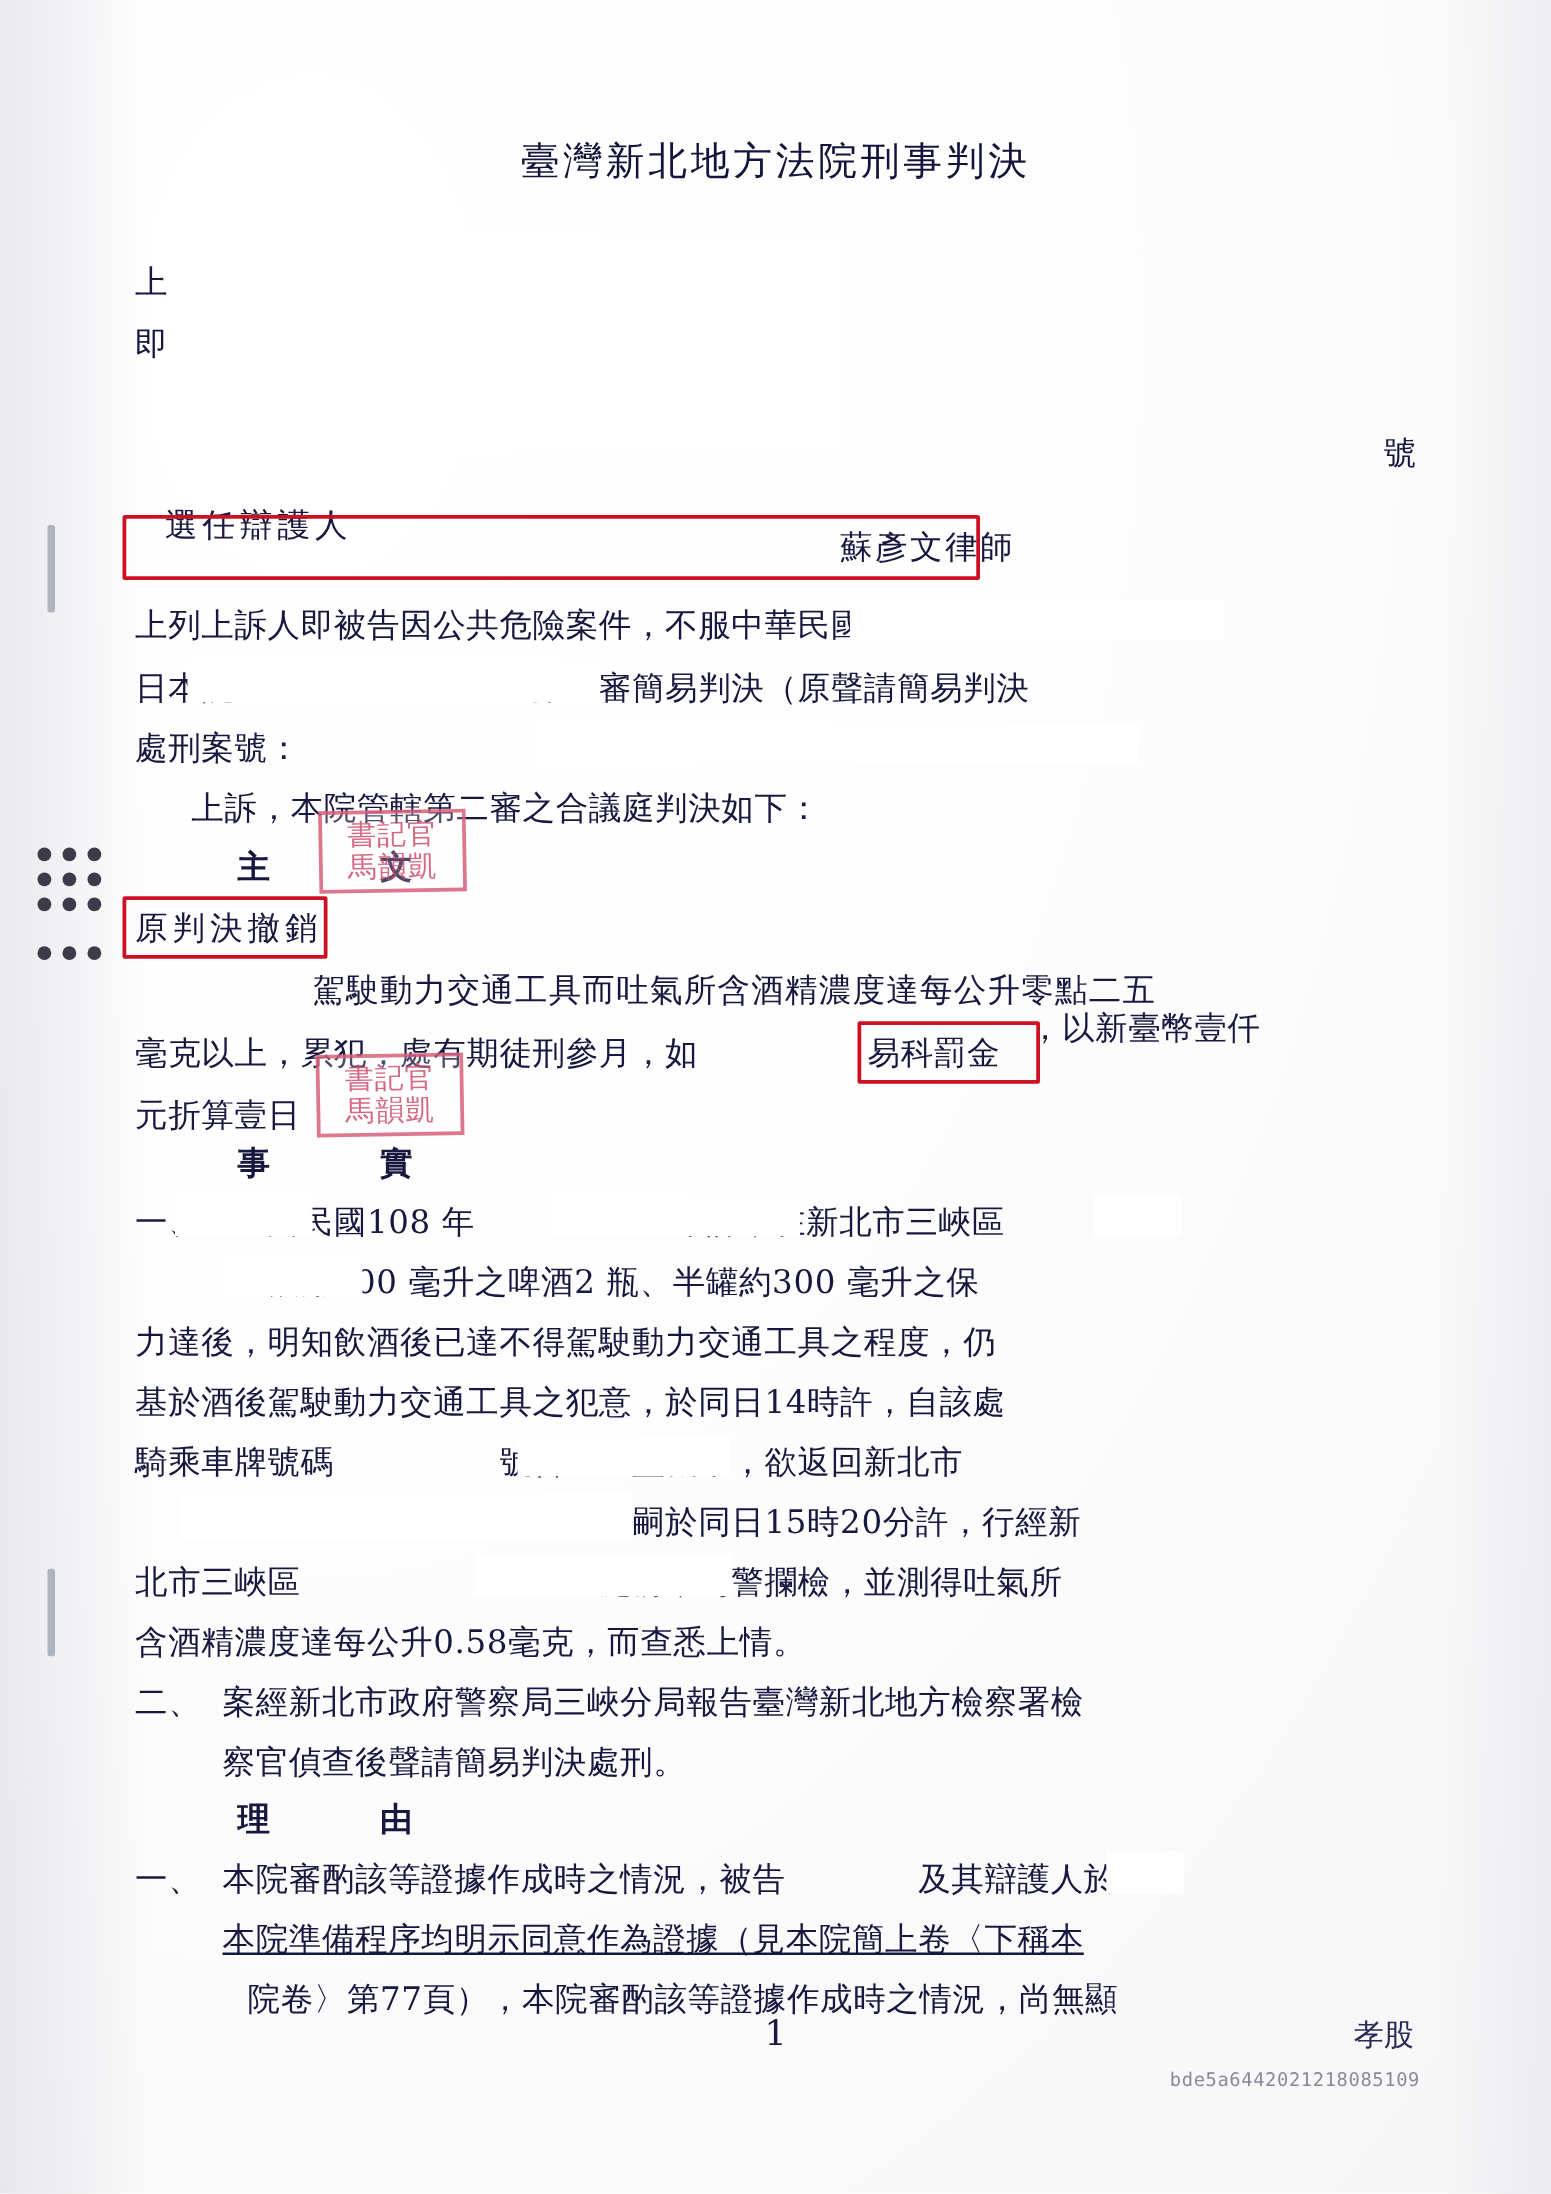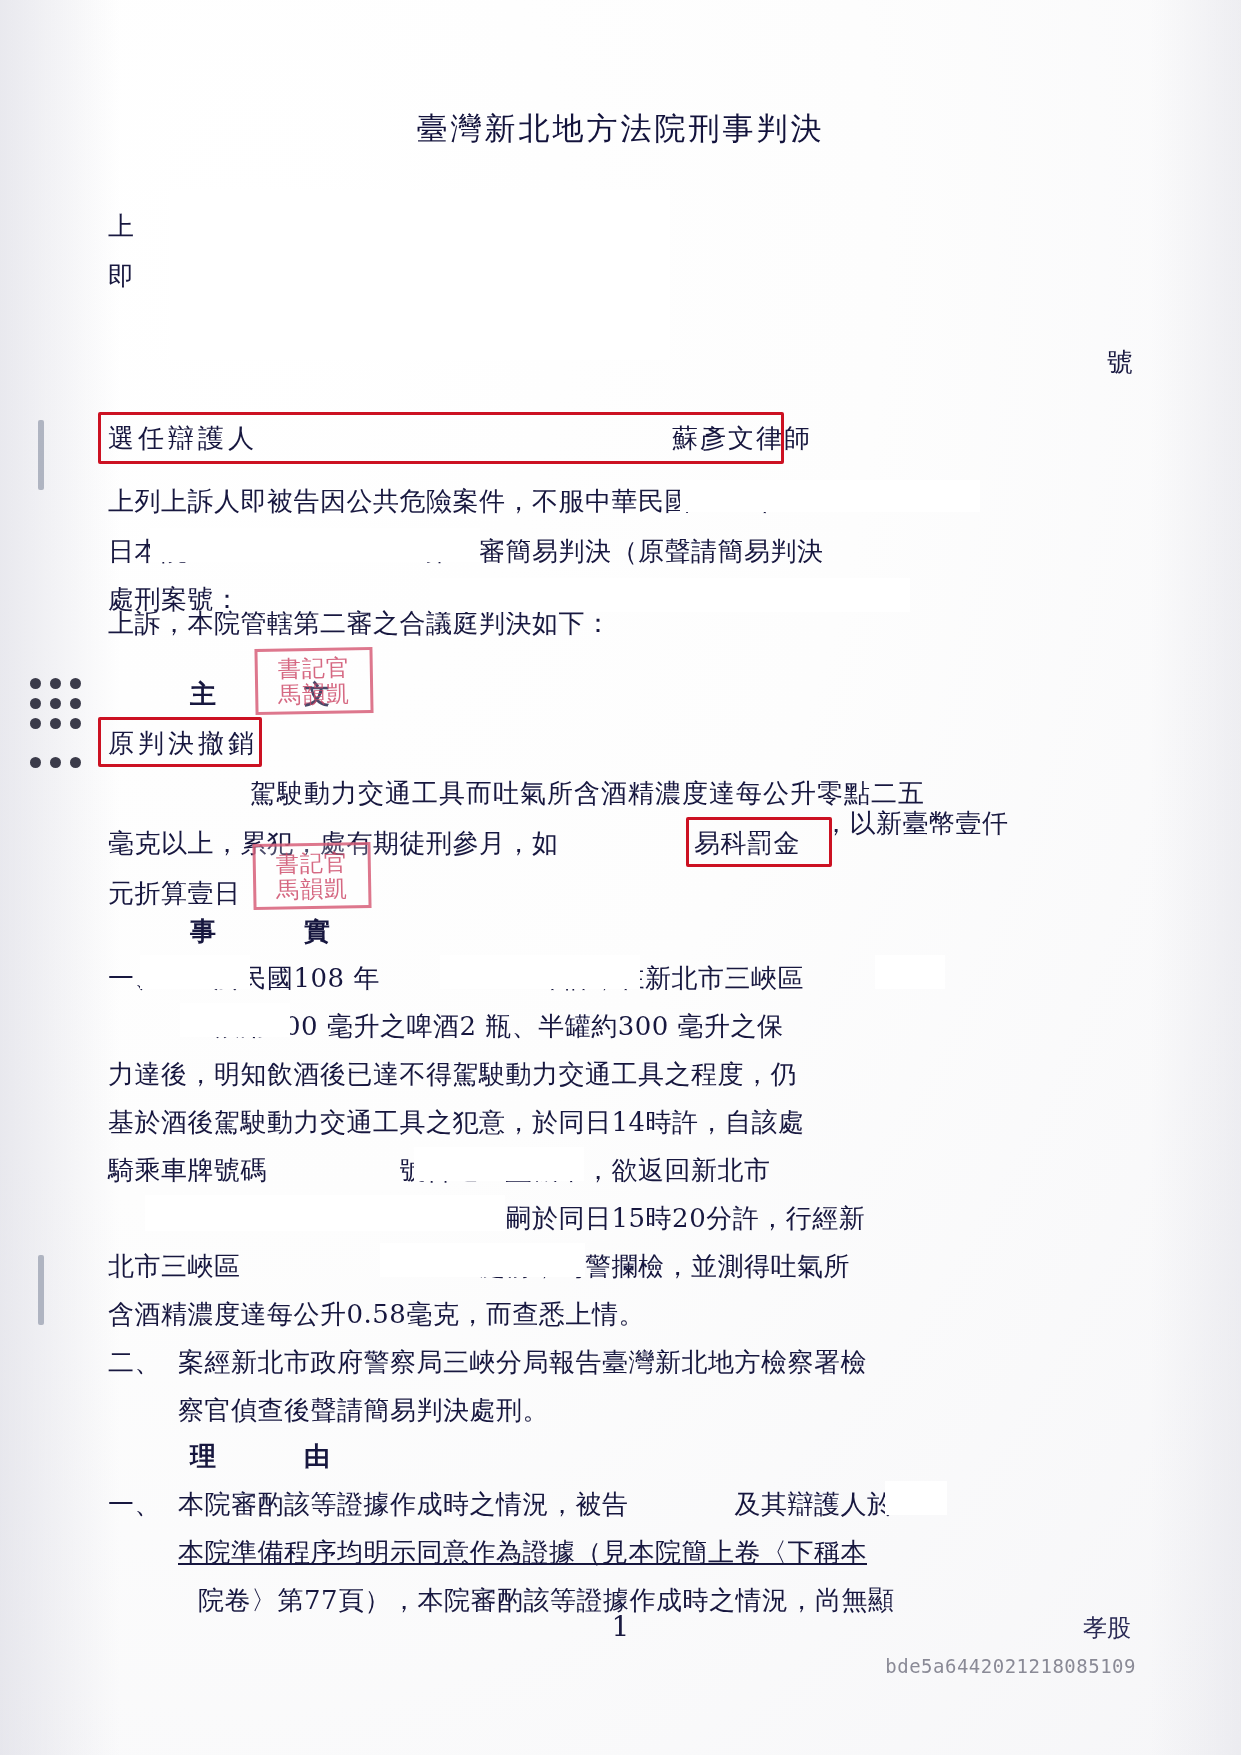--- a/index.html
+++ b/index.html
@@ -143,21 +143,21 @@
     top: 1610px;
     text-align: center;
     font-size: 28px;
     color: #1a1a40;
   }
 
   .footer-code {
     position: absolute;
     right: 105px;
     top: 1655px;
-    font-size: 19px;
+    font-size: 15px;
     color: #8a8a96;
     font-family: "DejaVu Sans Mono", monospace;
     letter-spacing: 0.5px;
   }
   .footer-label {
     position: absolute;
     right: 110px;
     top: 1612px;
     font-size: 24px;
     color: #2a2a55;
@@ -210,27 +210,27 @@
 
 <div class="content">
 
   <div class="doc-title">臺灣新北地方法院刑事判決</div>
 
   <div class="line ind0" style="top:210px; letter-spacing:14px;">上　訴　人</div>
   <div class="line ind0" style="top:260px; letter-spacing:14px;">即　被　告</div>
 
   <div class="right-num" style="top:345px;">號</div>
 
-  <div class="line ind0" style="top:422px; letter-spacing:4px;">選任辯護人</div>
+  <div class="line ind0" style="top:405px; letter-spacing:4px;margin-left:24px;">選任辯護人</div>
   <div class="line" style="left:672px; top:422px; letter-spacing:2px;">蘇彥文律師</div>
 
   <div class="line ind0" style="top:485px;">上列上訴人即被告因公共危險案件，不服中華民國109 年</div>
   <div class="line ind0" style="top:535px;">日本院　　　　　　　　　第一審簡易判決（原聲請簡易判決</div>
   <div class="line ind0" style="top:583px;">處刑案號：　　　　　　　　　　　　　　　　，提起</div>
-  <div class="line ind0" style="top:607px;">上訴，本院管轄第二審之合議庭判決如下：</div>
+  <div class="line ind0" style="top:631px;margin-left:45px;">上訴，本院管轄第二審之合議庭判決如下：</div>
 
   <div class="line ind2" style="top:678px; letter-spacing:12px;">主　　文</div>
   <div class="line ind0" style="top:727px; letter-spacing:4px;">原判決撤銷</div>
   <div class="line ind3" style="top:777px; letter-spacing:1px;">駕駛動力交通工具而吐氣所含酒精濃度達每公升零點二五</div>
 
   <div class="line ind0" style="top:827px;">毫克以上，累犯，處有期徒刑參月，如</div>
   <div class="line" style="left:694px; top:827px;">易科罰金</div>
   <div class="line" style="left:823px; top:807px;">，以新臺幣壹仟</div>
 
   <div class="line ind0" style="top:877px;">元折算壹日</div>

